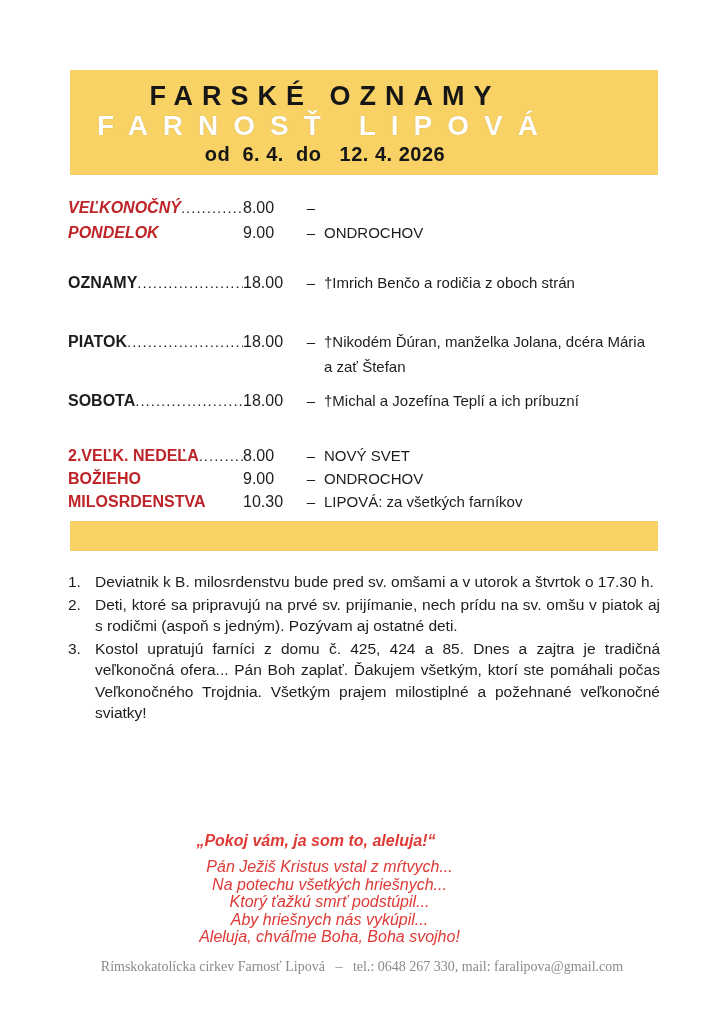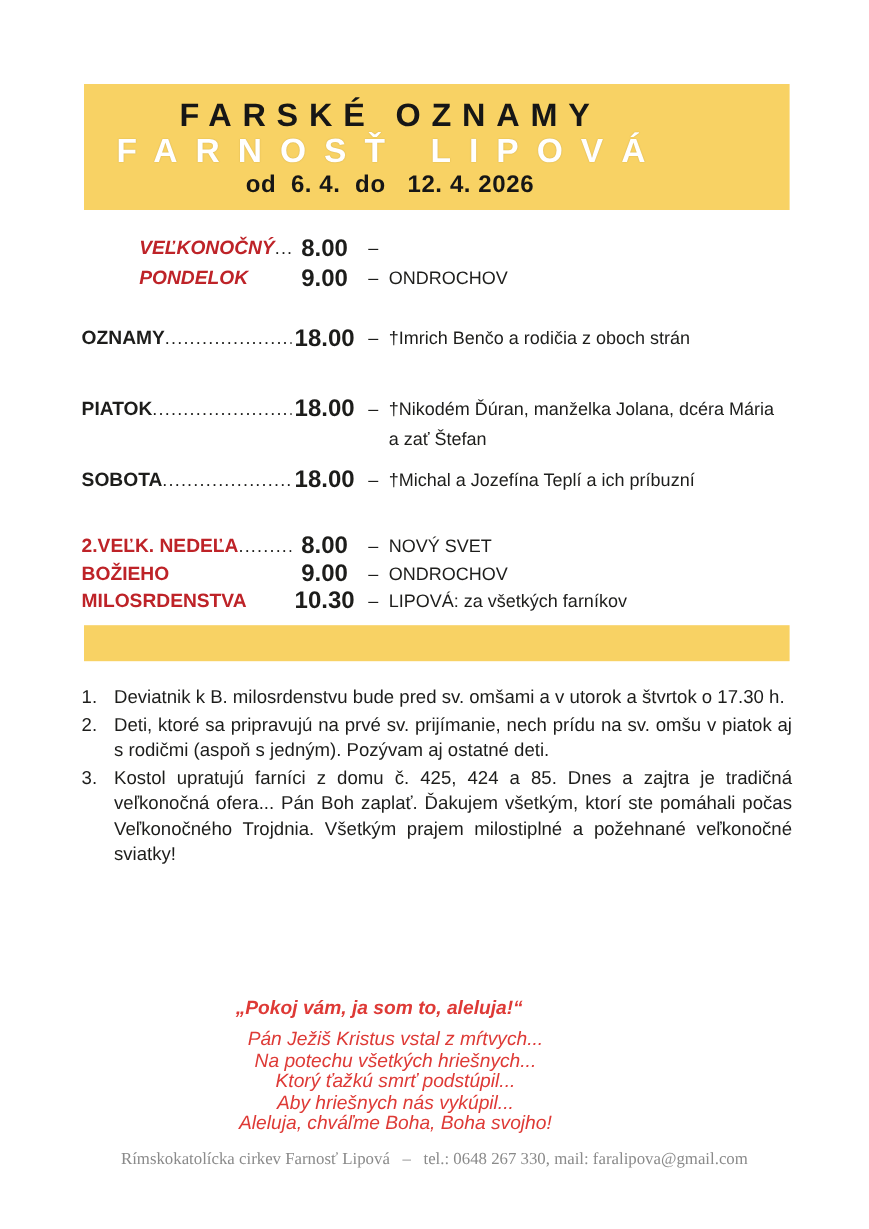--- a/index.html
+++ b/index.html
@@ -22,24 +22,24 @@
                    text-shadow:0 0 1px rgba(130,95,0,.45);}
   .banner-date{font-size:20px;font-weight:bold;line-height:26px;letter-spacing:.5px;white-space:pre;color:#161616;}
 
   
   .sched{position:absolute;left:68px;width:594px;}
   .g0{top:195px;}.g1{top:270px;}.g2{top:329px;}.g3{top:388px;}.g4{top:444px;}
   .sline{display:flex;align-items:flex-start;line-height:25px;}
   .g4 .sline{line-height:23px;}
   .cday{flex:0 0 175px;overflow:hidden;white-space:nowrap;}
   .dlabel{font-weight:bold;font-size:16px;}
-  .style-red-italic .dlabel{color:var(--sched-red);font-style:italic;margin-left:48px;}
+  .style-red-italic .dlabel{color:var(--sched-red);font-style:italic;}
   .style-red .dlabel{color:var(--sched-red);}
   .dots{font-weight:normal;font-style:normal;color:var(--text-black);font-size:15px;letter-spacing:1px;}
-  .ctime{flex:0 0 55px;text-align:center;font-weight:bold;font-size:20px;}
+  .ctime{flex:0 0 55px;text-align:left;font-weight:normal;font-size:16px;}
   .cdash{flex:0 0 26px;text-align:center;font-size:15px;}
   .cdesc{flex:1;font-size:15px;white-space:pre-wrap;}
 
   
   .separator{position:absolute;left:70px;top:521px;width:588px;height:30px;background:var(--banner-yellow);}
 
   
   .announcements{position:absolute;left:68px;top:571px;width:592px;font-size:15.5px;}
   .ann-item{display:flex;line-height:21.5px;margin-bottom:1px;}
   .ann-num{flex:0 0 27px;}

